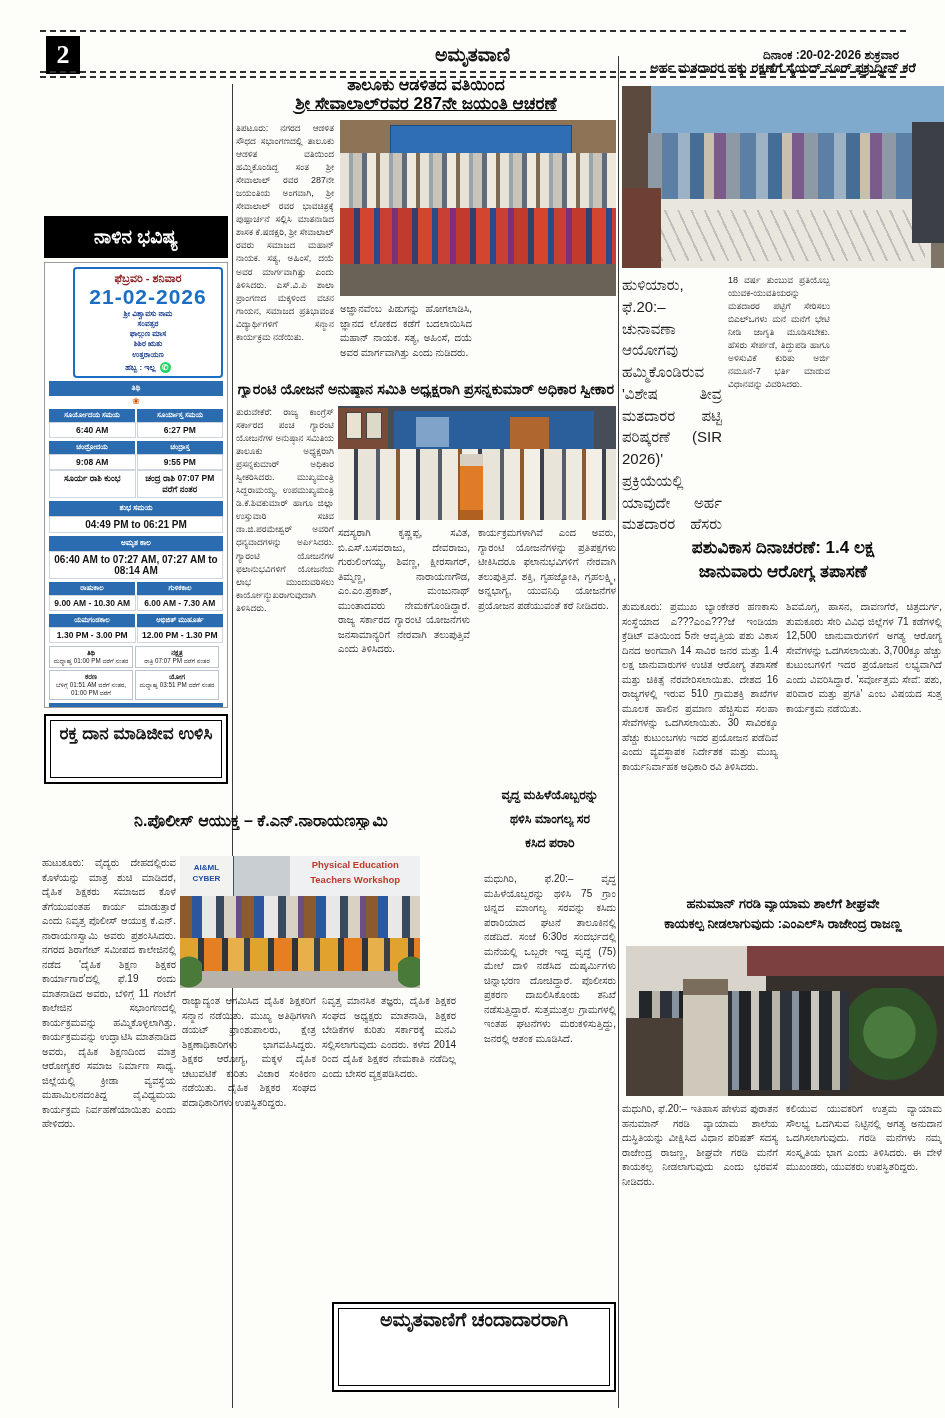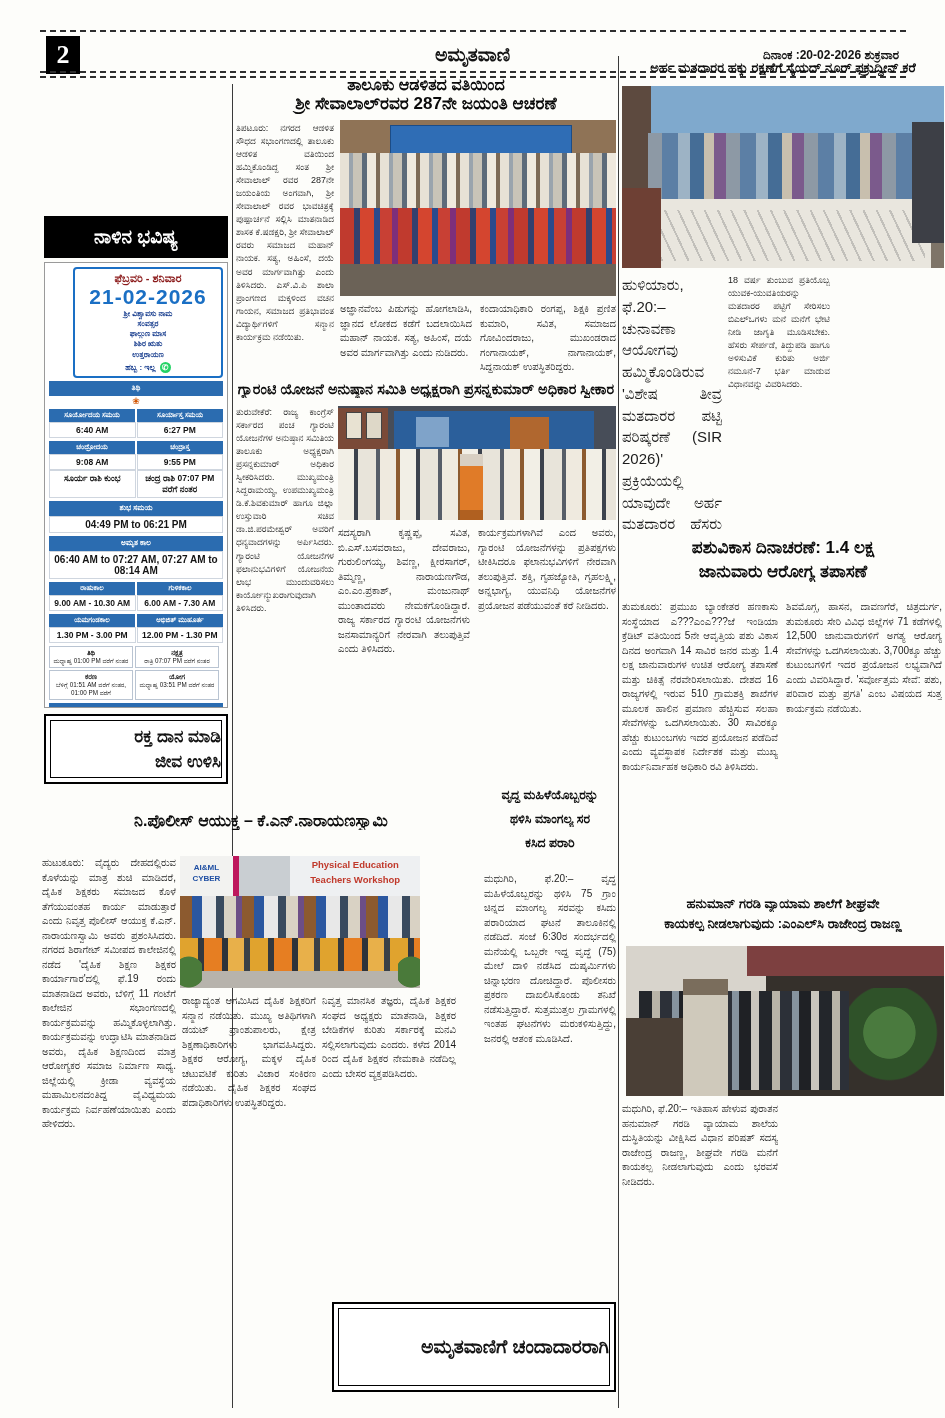--- a/index.html
+++ b/index.html
@@ -35,21 +35,21 @@
   .pbar2>div{flex:1;background:#2b6cb0;color:#fff;font-size:7px;font-weight:700;text-align:center;padding:2.5px 0;}
   .pval2{display:flex;gap:1px;}
   .pval2>div{flex:1;text-align:center;font-size:8.5px;font-weight:700;padding:2px 0;border:1px solid #cfd6df;}
   .pval{text-align:center;font-size:10px;font-weight:700;padding:2px 0;border:1px solid #cfd6df;}
   .pgrid{display:flex;flex-wrap:wrap;gap:2px;margin-top:3px;}
   .pgrid>div{width:calc(50% - 3px);border:1px solid #b9c4d2;font-size:6.3px;text-align:center;padding:2px 1px;box-sizing:border-box;}
   .pgrid b{display:block;font-size:7px;}
   .chart{margin-top:3px;border:1px solid #2b6cb0;height:84px;position:relative;font-size:6.5px;font-weight:700;color:#233;}
   .chart .gv{position:absolute;top:0;bottom:0;width:1px;background:#9fb4cc;}
   .dblbox{position:absolute;border:2px solid #000;background:#fff;padding:4px;box-sizing:border-box;}
-  .dblbox>div{border:1px solid #000;width:100%;height:100%;display:flex;flex-direction:column;align-items:flex-end;justify-content:center;box-sizing:border-box;}
+  .dblbox>div{border:1px solid #000;width:100%;height:100%;display:flex;flex-direction:row;align-items:flex-start;justify-content:center;box-sizing:border-box;}
   .blood{font-weight:700;font-size:17px;line-height:1.5;}
   .subs{font-weight:700;font-size:19px;}
   
   .photo{position:absolute;overflow:hidden;background:#7e7468;}
   .photo div{position:absolute;}
   .cap-red{color:#c0392b;font-weight:700;font-size:9.5px;line-height:1.3;text-align:center;white-space:nowrap;}
   .cap-blue{color:#1f4fa3;font-weight:700;font-size:8px;line-height:1.4;text-align:center;white-space:pre-line;}
 </style>
 </head>
 <body>
@@ -150,33 +150,32 @@
   </div>
 
   <div class="dblbox" style="left:44px;top:714px;width:184px;height:70px;">
     <div>
       <span class="blood">ರಕ್ತ ದಾನ ಮಾಡಿ</span>
       <span class="blood">ಜೀವ ಉಳಿಸಿ</span>
     </div>
   </div>
 
   <div class="hl" style="left:236px;top:76px;width:380px;font-size:16px;">ತಾಲೂಕು ಆಡಳಿತದ ವತಿಯಿಂದ</div>
-  <div class="hl" style="left:236px;top:94px;width:380px;font-size:17px;">ಶ್ರೀ ಸೇವಾಲಾಲ್‌ರವರ 287ನೇ ಜಯಂತಿ ಆಚರಣೆ</div>
+  <div class="hl" style="left:236px;top:94px;width:380px;font-size:17px;text-decoration:underline;">ಶ್ರೀ ಸೇವಾಲಾಲ್‌ರವರ 287ನೇ ಜಯಂತಿ ಆಚರಣೆ</div>
 
   <div class="photo" style="left:340px;top:120px;width:276px;height:176px;">
     <div style="left:0;right:0;top:0;height:40%;background:#8f7356;"></div>
     <div style="left:18%;right:16%;top:3%;height:15%;background:#2f6db5;border:1px solid #1c4c86;"></div>
     <div style="left:0;right:0;top:19%;height:31%;background:repeating-linear-gradient(90deg,#e7e2d6 0 9px,#9aa4ad 9px 13px,#c9c4b8 13px 22px,#5d6b7a 22px 27px,#efe9dd 27px 36px,#7d6a55 36px 40px);"></div>
     <div style="left:0;right:0;top:50%;height:33%;background:repeating-linear-gradient(90deg,#c03a2e 0 14px,#33406e 14px 20px,#d4452f 20px 34px,#2b4a8c 34px 40px,#c84034 40px 52px,#7e2f7a 52px 58px);"></div>
     <div style="left:0;right:0;bottom:0;height:18%;background:#6b6257;"></div>
   </div>
 
   <div class="col" style="left:236px;top:122px;width:98px;height:254px;font-size:9px;">ತಿಪಟೂರು: ನಗರದ ಆಡಳಿತ ಸೌಧದ ಸಭಾಂಗಣದಲ್ಲಿ ತಾಲೂಕು ಆಡಳಿತ ವತಿಯಿಂದ ಹಮ್ಮಿಕೊಂಡಿದ್ದ ಸಂತ ಶ್ರೀ ಸೇವಾಲಾಲ್ ರವರ 287ನೇ ಜಯಂತಿಯ ಅಂಗವಾಗಿ, ಶ್ರೀ ಸೇವಾಲಾಲ್ ರವರ ಭಾವಚಿತ್ರಕ್ಕೆ ಪುಷ್ಪಾರ್ಚನೆ ಸಲ್ಲಿಸಿ ಮಾತನಾಡಿದ ಶಾಸಕ ಕೆ.ಷಡಕ್ಷರಿ, ಶ್ರೀ ಸೇವಾಲಾಲ್ ರವರು ಸಮಾಜದ ಮಹಾನ್ ನಾಯಕ. ಸತ್ಯ, ಅಹಿಂಸೆ, ದಯೆ ಅವರ ಮಾರ್ಗವಾಗಿತ್ತು ಎಂದು ತಿಳಿಸಿದರು. ಎಸ್.ವಿ.ಪಿ ಶಾಲಾ ಪ್ರಾಂಗಣದ ಮಕ್ಕಳಿಂದ ವಚನ ಗಾಯನ, ಸಮಾಜದ ಪ್ರತಿಭಾವಂತ ವಿದ್ಯಾರ್ಥಿಗಳಿಗೆ ಸನ್ಮಾನ ಕಾರ್ಯಕ್ರಮ ನಡೆಯಿತು.</div>
   <div class="col" style="left:340px;top:302px;width:132px;height:72px;">ಅಜ್ಞಾನವೆಂಬ ಪಿಡುಗನ್ನು ಹೋಗಲಾಡಿಸಿ, ಜ್ಞಾನದ ಲೋಕದ ಕಡೆಗೆ ಬದಲಾಯಿಸಿದ ಮಹಾನ್ ನಾಯಕ. ಸತ್ಯ, ಅಹಿಂಸೆ, ದಯೆ ಅವರ ಮಾರ್ಗವಾಗಿತ್ತು ಎಂದು ನುಡಿದರು.</div>
-  <div class="col" style="left:480px;top:302px;width:136px;height:72px;">ಕಂದಾಯಾಧಿಕಾರಿ ರಂಗಪ್ಪ, ಶಿಕ್ಷಕಿ ಪ್ರಣಿತ ಕುಮಾರಿ, ಸವಿತ, ಸಮಾಜದ ಗೋವಿಂದರಾಜು, ಮುಖಂಡರಾದ ಗಂಗಾನಾಯಕ್, ನಾಗಾನಾಯಕ್, ಸಿದ್ದನಾಯಕ್ ಉಪಸ್ಥಿತರಿದ್ದರು.</div>
 
   <div class="hl" style="left:236px;top:381px;width:380px;font-size:14.5px;">ಗ್ಯಾರಂಟಿ ಯೋಜನೆ ಅನುಷ್ಠಾನ ಸಮಿತಿ ಅಧ್ಯಕ್ಷರಾಗಿ ಪ್ರಸನ್ನಕುಮಾರ್ ಅಧಿಕಾರ ಸ್ವೀಕಾರ</div>
 
   <div class="photo" style="left:338px;top:406px;width:278px;height:114px;">
     <div style="left:0;right:0;top:0;bottom:0;background:#474d58;"></div>
     <div style="left:20%;right:8%;top:4%;height:38%;background:#2b5f9b;"></div>
     <div style="left:62%;top:10%;width:14%;height:28%;background:#b0672f;"></div>
     <div style="left:28%;top:10%;width:12%;height:26%;background:#7fa3c9;"></div>
     <div style="left:0;top:2%;width:18%;height:36%;background:#7a4a38;"></div>
     <div style="left:3%;top:5%;width:5%;height:22%;background:#e8e2d2;border:1px solid #444;"></div>
@@ -216,29 +215,30 @@
     <div style="left:0;right:0;top:0;bottom:0;background:#35302b;"></div>
     <div style="left:0;top:0;width:44%;height:56%;background:#d8d4cc;"></div>
     <div style="left:38%;right:0;top:0;height:20%;background:#7d4040;"></div>
     <div style="right:2%;top:28%;width:34%;height:66%;background:radial-gradient(circle at 55% 45%,#4a7a3e 0 32%,#2f5229 33% 58%,transparent 60%);"></div>
     <div style="left:4%;right:30%;top:30%;height:66%;background:repeating-linear-gradient(90deg,#23262b 0 13px,#b9b4a8 13px 21px,#2c3038 21px 33px,#86939e 33px 40px,#1f2125 40px 52px,#cac6bd 52px 60px);"></div>
     <div style="left:18%;top:22%;width:14%;height:78%;background:linear-gradient(#7a6d5c 0 14%,#cfc9bb 14% 100%);"></div>
     <div style="left:0;bottom:0;width:18%;height:52%;background:#4a3f36;"></div>
   </div>
 
   <div class="col" style="left:622px;top:1102px;width:156px;height:304px;">ಮಧುಗಿರಿ, ಫೆ.20:– ಇತಿಹಾಸ ಹೇಳುವ ಪುರಾತನ ಹನುಮಾನ್ ಗರಡಿ ವ್ಯಾಯಾಮ ಶಾಲೆಯ ದುಸ್ಥಿತಿಯನ್ನು ವೀಕ್ಷಿಸಿದ ವಿಧಾನ ಪರಿಷತ್ ಸದಸ್ಯ ರಾಜೇಂದ್ರ ರಾಜಣ್ಣ, ಶೀಘ್ರವೇ ಗರಡಿ ಮನೆಗೆ ಕಾಯಕಲ್ಪ ನೀಡಲಾಗುವುದು ಎಂದು ಭರವಸೆ ನೀಡಿದರು.</div>
+  <div class="col" style="left:786px;top:1102px;width:156px;height:304px;">ಕಲಿಯುವ ಯುವಕರಿಗೆ ಉತ್ತಮ ವ್ಯಾಯಾಮ ಸೌಲಭ್ಯ ಒದಗಿಸುವ ನಿಟ್ಟಿನಲ್ಲಿ ಅಗತ್ಯ ಅನುದಾನ ಒದಗಿಸಲಾಗುವುದು. ಗರಡಿ ಮನೆಗಳು ನಮ್ಮ ಸಂಸ್ಕೃತಿಯ ಭಾಗ ಎಂದು ತಿಳಿಸಿದರು. ಈ ವೇಳೆ ಮುಖಂಡರು, ಯುವಕರು ಉಪಸ್ಥಿತರಿದ್ದರು.</div>
 
   <div class="hl" style="left:40px;top:812px;width:442px;font-size:16px;">ನಿ.ಪೊಲೀಸ್ ಆಯುಕ್ತ – ಕೆ.ಎನ್.ನಾರಾಯಣಸ್ವಾಮಿ</div>
 
   <div class="hl" style="left:484px;top:788px;width:132px;font-size:12.5px;">ವೃದ್ಧ ಮಹಿಳೆಯೊಬ್ಬರನ್ನು</div>
   <div class="hl" style="left:484px;top:812px;width:132px;font-size:12.5px;">ಥಳಿಸಿ ಮಾಂಗಲ್ಯ ಸರ</div>
   <div class="hl" style="left:484px;top:836px;width:132px;font-size:12.5px;">ಕಸಿದ ಪರಾರಿ</div>
 
   <div class="photo" style="left:180px;top:856px;width:240px;height:132px;background:#c9ced2;">
-    <div style="left:0;top:0;width:22%;height:52%;background:#f2f2f0;border-right:6px solid #be185d;">
+    <div style="left:0;top:0;width:22%;height:52%;background:#f2f2f0;border-right:1px solid #be185d;">
       <div class="cap-blue" style="left:0;right:0;top:6px;">AI&amp;ML
 CYBER</div>
     </div>
     <div style="left:46%;right:0;top:0;height:34%;background:#eef0f2;">
       <div class="cap-red" style="left:0;right:0;top:3px;">Physical Education</div>
       <div class="cap-red" style="left:0;right:0;top:18px;">Teachers Workshop</div>
     </div>
     <div style="left:0;right:0;top:30%;height:34%;background:repeating-linear-gradient(90deg,#8c5a2f 0 12px,#2b57a0 12px 22px,#e8e8e8 22px 36px,#394a5e 36px 44px,#d9d2c4 44px 56px,#6c4e86 56px 62px);"></div>
     <div style="left:0;right:0;top:62%;height:26%;background:repeating-linear-gradient(90deg,#e0a32e 0 18px,#32383f 18px 24px,#e67e22 24px 42px,#2e333a 42px 48px,#e8b04a 48px 64px,#3a4047 64px 70px);"></div>
     <div style="left:0;right:0;bottom:0;height:13%;background:#b7b3ac;"></div>

